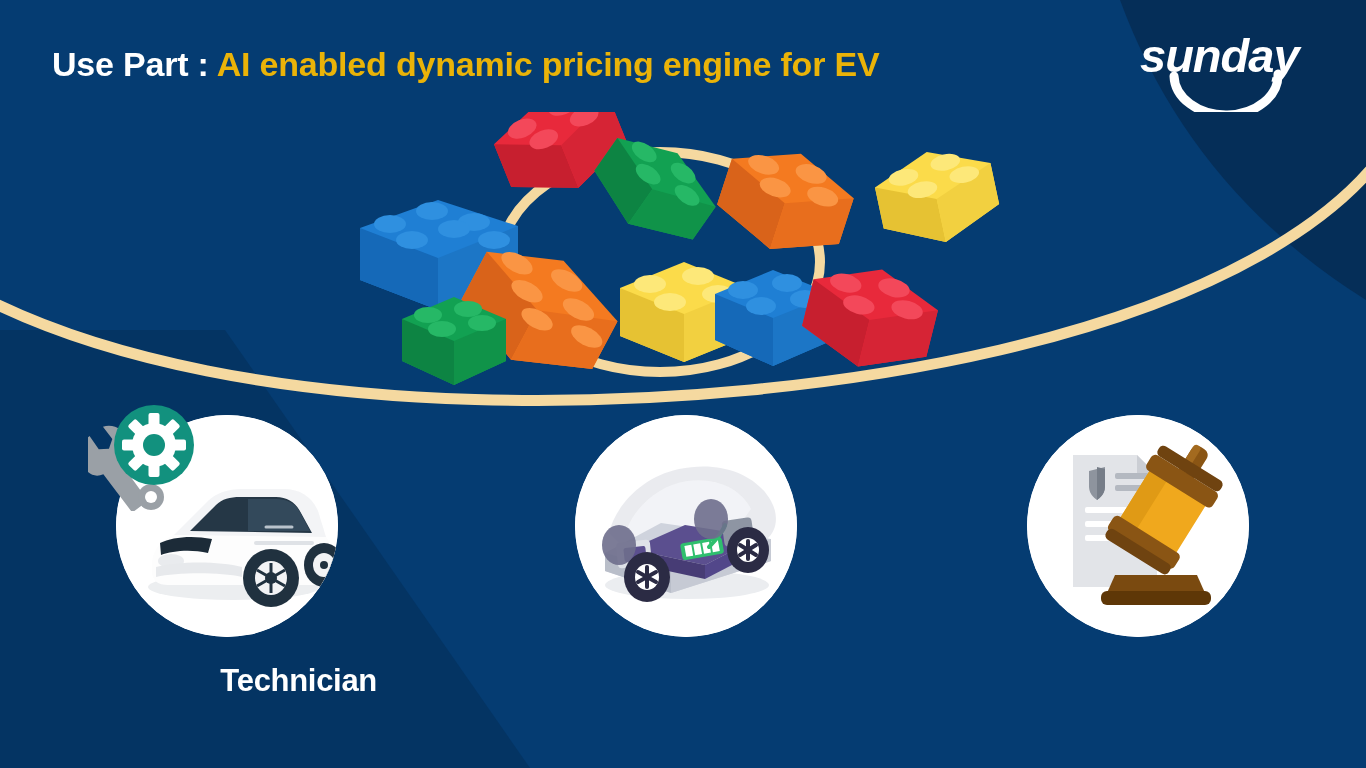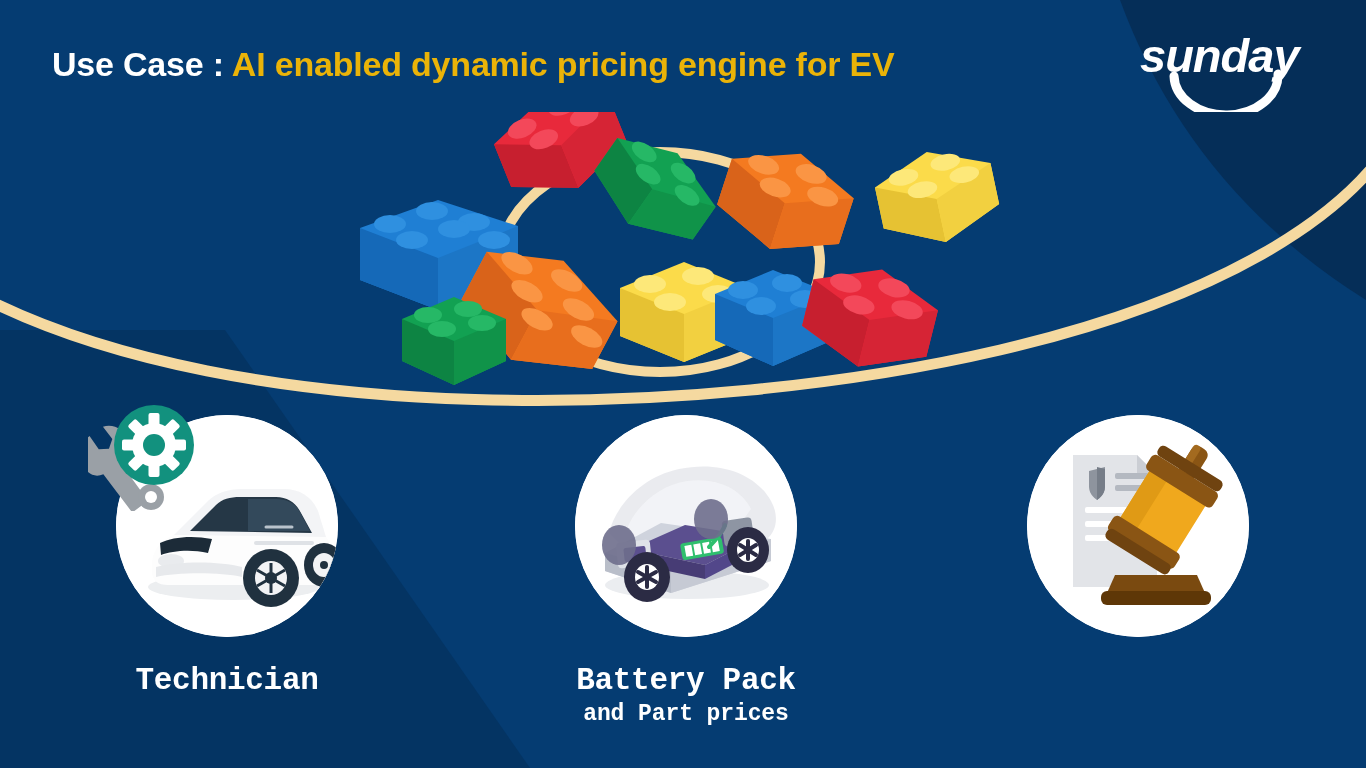--- a/index.html
+++ b/index.html
@@ -27,21 +27,21 @@
 
   .logo{position:absolute;right:44px;top:30px;width:186px;height:82px;text-decoration:underline;}
   .logo svg{display:block;}
 
   
   .bricks{position:absolute;left:330px;top:112px;width:680px;height:300px;}
   .bricks svg{display:block;}
 
   
   .cards{position:absolute;left:0;top:415px;width:1366px;height:330px;}
-  .card{position:absolute;width:300px;text-align:center;font-family:Liberation Mono, monospace;}
+  .card{position:absolute;width:300px;text-align:right;}
   .card-1{left:77px;}
   .card-2{left:536px;}
   .card-3{left:988px;}
 
   .circle{
     position:relative;width:222px;height:222px;margin:0 auto;
     border-radius:50%;background:#ffffff;overflow:visible;
   }
   .circle .art{position:absolute;inset:0;border-radius:50%;overflow:hidden;}
   .circle .art svg{display:block;}
@@ -64,21 +64,21 @@
       <path d="M1366 0 L1120 0 Q1190 190 1366 300 Z" fill="#062c55" opacity="0.9"></path>
 
       <path d="M0 330 L0 768 L530 768 L225 330 Z" fill="#04315f" opacity="0.75"></path>
 
       <path d="M-20 296 C 240 430, 700 420, 1000 350 C 1230 296, 1340 215, 1386 150" fill="none" stroke="#f5d9a0" stroke-width="11" stroke-linecap="round"></path>
     </svg>
   </div>
 
   <div class="header">
     <div class="title">
-      <span class="t-static">Use Case : </span><span class="t-accent">AI enabled dynamic pricing engine for EV</span>
+      <span class="t-static">Use Part : </span><span class="t-accent">AI enabled dynamic pricing engine for EV</span>
     </div>
 
     <div class="logo">
       <svg width="186" height="82" viewBox="0 0 186 82" xmlns="http://www.w3.org/2000/svg">
         <text x="4" y="42" font-family="Liberation Sans, sans-serif" font-size="47" font-weight="bold" font-style="italic" fill="#ffffff" letter-spacing="-1">sunday</text>
         <path d="M38 46 A 52 40 0 0 0 142 44" fill="none" stroke="#ffffff" stroke-width="9" stroke-linecap="round"></path>
       </svg>
     </div>
   </div>
 
@@ -352,24 +352,20 @@
                   <line x1="165" y1="140" x2="181" y2="130"></line>
                 </g>
               </g>
               <ellipse cx="44" cy="130" rx="17" ry="20" fill="#6e6e8c" opacity="0.9"></ellipse>
               <ellipse cx="136" cy="104" rx="17" ry="20" fill="#6e6e8c" opacity="0.9"></ellipse>
             </g>
           </svg>
         </div>
       </div>
 
-      <div class="caption">
-        <span class="cap-main">Battery Pack</span>
-        <span class="cap-sub">and Part prices</span>
-      </div>
     </div>
 
     <div class="card card-3">
       <div class="circle">
         <div class="art">
           <svg width="222" height="222" viewBox="0 0 222 222" xmlns="http://www.w3.org/2000/svg">
             <circle cx="111" cy="111" r="111" fill="#ffffff"></circle>
 
             <g>
               <path d="M46 40 L 110 40 L 130 60 L 130 172 L 46 172 Z" fill="#e2e4e8"></path>

